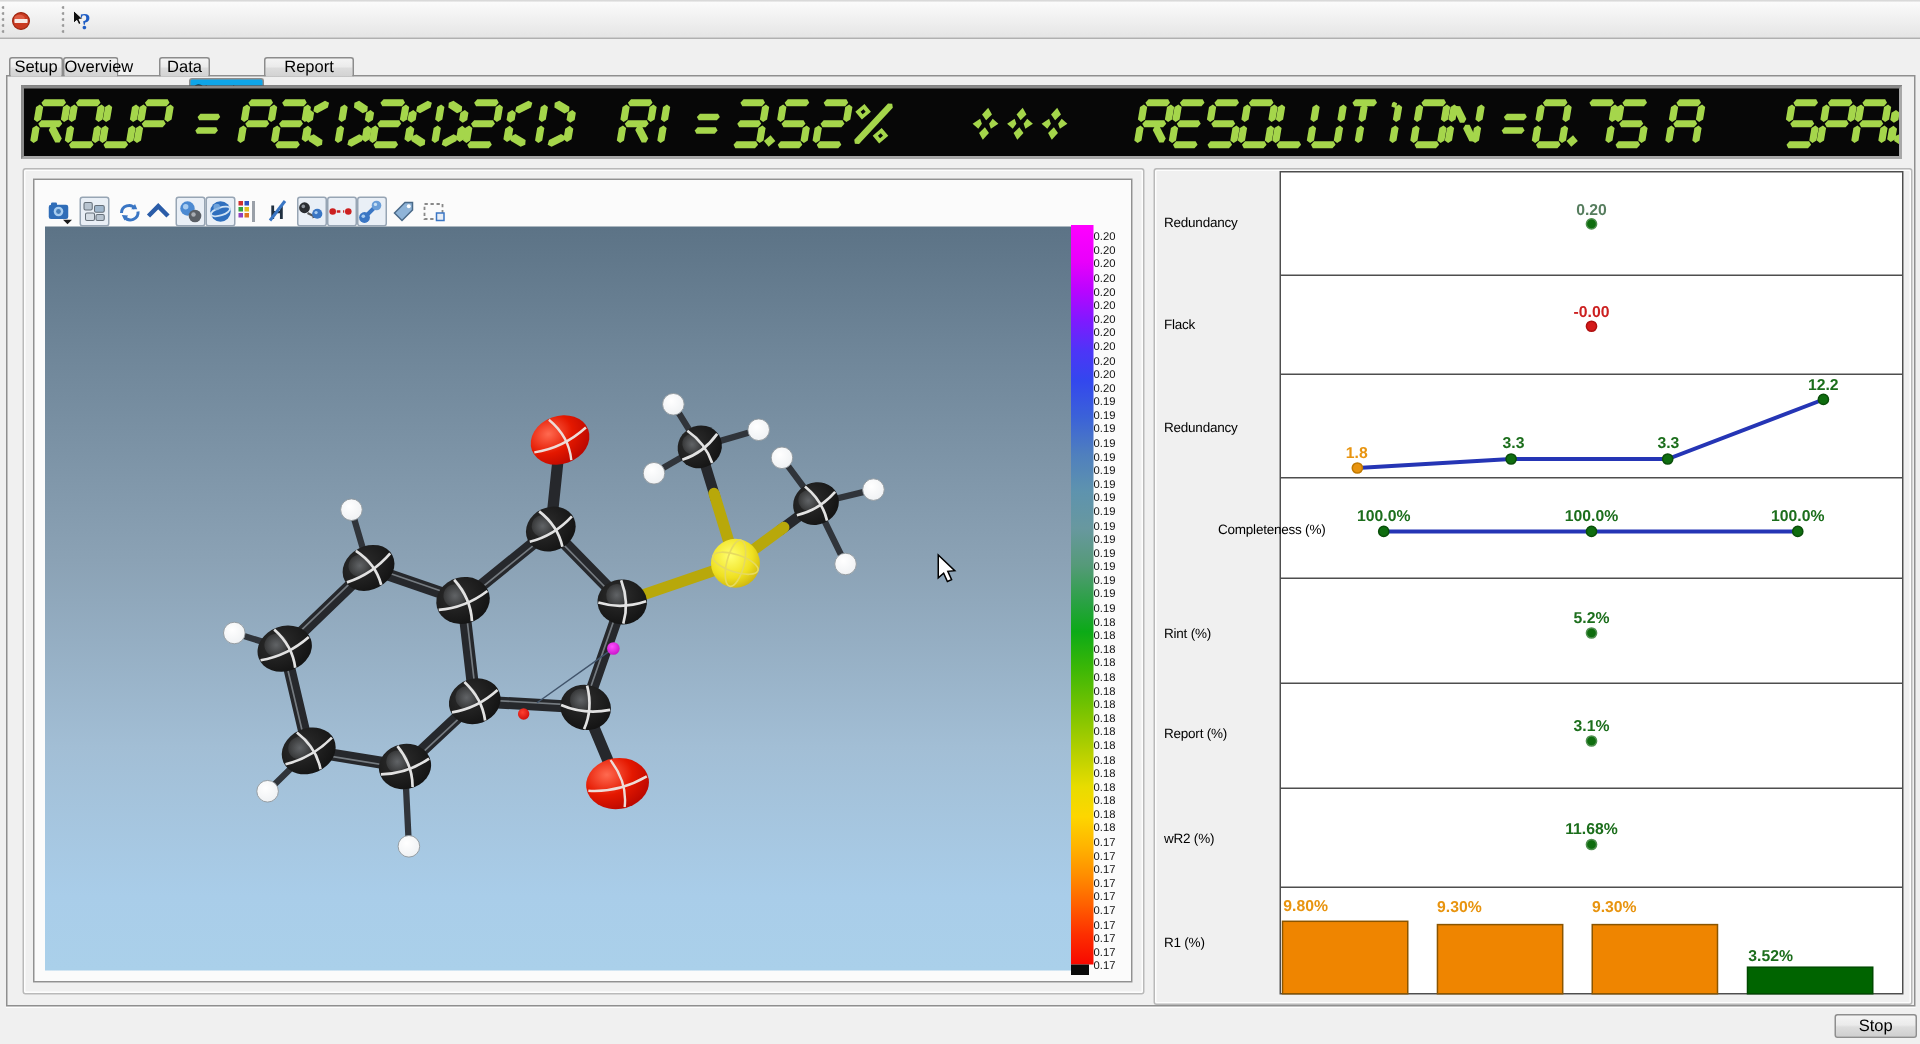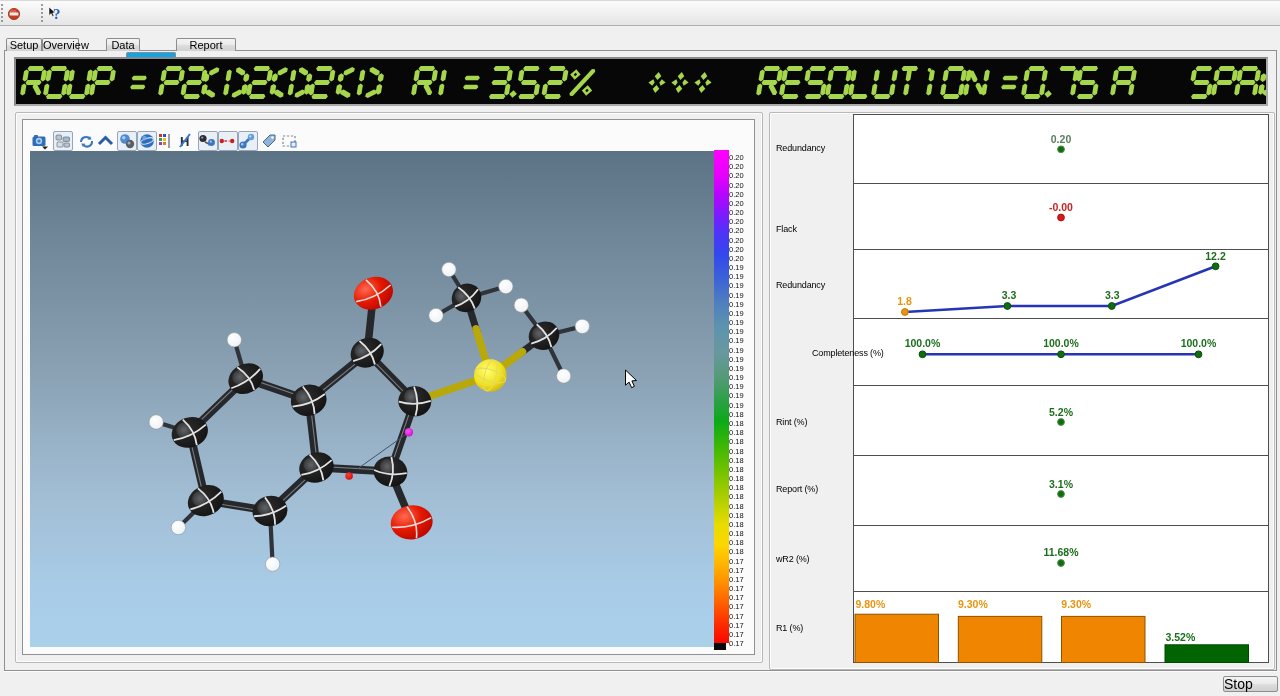--- a/index.html
+++ b/index.html
@@ -14,21 +14,21 @@
 #vpanel { left:22px; top:119px; width:733px; height:536px; background:#fbfbfb; border:1px solid #919191; z-index:5; }
 #canvas { left:30px; top:151px; width:684px; height:496px; background:linear-gradient(#5c7386 0%, #70879a 18%, #8ba2b5 45%, #a2bed5 70%, #a9cde9 90%, #aad0ea 100%); z-index:6; }
 #molsvg { left:30px; top:151px; z-index:7; }
 #cbar { left:714px; top:150px; width:15px; height:493px; z-index:7; background:linear-gradient(#ff00ff 0%, #e800fb 5%, #b705ff 9%, #7e1aff 13%, #4d35f7 17%, #3347ee 21%, #3b62d8 26%, #4f7fbe 31%, #5e93ae 36%, #68989f 41%, #559a79 46%, #2aa144 51%, #0caa17 55%, #3cb706 60%, #7cc400 66%, #b3cf00 71%, #e8dc00 76%, #fdd600 80%, #ffb400 84%, #ff8d00 88%, #ff5f00 92%, #fd2e00 96%, #f70800 100%); }
 #cbarblk { left:714px; top:643px; width:12px; height:7px; background:#0a0a0a; z-index:7; }
 #cbarlab { left:729px; top:153px; width:30px; font-size:7.5px; line-height:9.17px; color:#111; z-index:7; }
 #cbox { left:769px; top:112px; width:506px; height:558px; border:1px solid #b9b9b9; box-shadow:inset 0 0 0 1px #fdfdfd; border-radius:2px; z-index:4; }
 #plot { left:853px; top:114px; width:416px; height:549px; background:#ffffff; border:1px solid #4e4e4e; z-index:5; }
 #plotsvg { left:853px; top:114px; z-index:6; }
 .rowlab { left:776px; font-size:9px; letter-spacing:-0.15px; color:#000; z-index:6; }
-#stopbtn { left:1223px; top:676px; width:55px; height:16px; background:linear-gradient(#f4f4f4,#ebebeb 45%,#dddddd 55%,#cfcfcf); border:1px solid #8e8e8e; border-radius:2px; font-size:14px; line-height:14px; z-index:6; }
+#stopbtn { left:1223px; top:676px; width:55px; height:16px; background:linear-gradient(#f4f4f4,#ebebeb 45%,#dddddd 55%,#cfcfcf); border:1px solid #8e8e8e; border-radius:2px; font-size:11px; text-align:center; line-height:14px; z-index:6; }
 .tbox { top:131px; width:20px; height:20px; border:1px solid #97a5b4; background:#e9eff6; border-radius:2px; z-index:7; }
 </style></head>
 <body>
 <div id="topbar" class="abs"></div>
 <div class="abs grip" style="left:1px;"></div>
 <div class="abs grip" style="left:41px;"></div>
 <svg class="abs" style="left:8px;top:8px;z-index:2" width="12" height="12" viewBox="0 0 12 12">
     <circle cx="6" cy="6" r="5.6" fill="#c93a21"></circle>
     <circle cx="6" cy="6" r="5.6" fill="none" stroke="#9c2610" stroke-width="0.8"></circle>
     <ellipse cx="5" cy="4" rx="3.5" ry="2.2" fill="#e4664d" opacity="0.8"></ellipse>
@@ -610,20 +610,20 @@
     <rect x="854.5" y="614.2" width="83.5" height="48.299999999999955" fill="#ef8500" stroke="#8a5500" stroke-width="1"></rect>
     <rect x="957.8" y="616.4" width="83.5" height="46.10000000000002" fill="#ef8500" stroke="#8a5500" stroke-width="1"></rect>
     <rect x="1061" y="616.4" width="83.5" height="46.10000000000002" fill="#ef8500" stroke="#8a5500" stroke-width="1"></rect>
     <rect x="1164.5" y="644.8" width="83.5" height="17.700000000000045" fill="#006400" stroke="#004a00" stroke-width="1"></rect>
     <text x="855" y="607.5" font-size="10.5" font-weight="bold" fill="#e8940f" text-anchor="start" font-family="Liberation Sans, sans-serif">9.80%</text>
     <text x="957.5" y="608" font-size="10.5" font-weight="bold" fill="#e8940f" text-anchor="start" font-family="Liberation Sans, sans-serif">9.30%</text>
     <text x="1060.8" y="608" font-size="10.5" font-weight="bold" fill="#e8940f" text-anchor="start" font-family="Liberation Sans, sans-serif">9.30%</text>
     <text x="1165" y="640.5" font-size="10.5" font-weight="bold" fill="#1c6e1c" text-anchor="start" font-family="Liberation Sans, sans-serif">3.52%</text>
   </svg>
 <div class="abs rowlab" style="top:143px;">Redundancy</div>
-<div class="abs rowlab" style="top:211px;margin-top:13px;">Flack</div>
+<div class="abs rowlab" style="top:211px;">Flack</div>
 <div class="abs rowlab" style="top:280px;">Redundancy</div>
 <div class="abs rowlab" style="top:348px;margin-left:36px;">Completeness (%)</div>
 <div class="abs rowlab" style="top:417px;">Rint (%)</div>
 <div class="abs rowlab" style="top:484px;">Report (%)</div>
 <div class="abs rowlab" style="top:554px;">wR2 (%)</div>
 <div class="abs rowlab" style="top:623px;">R1 (%)</div>
 <div id="stopbtn" class="abs">Stop</div>
 
 </body></html>

